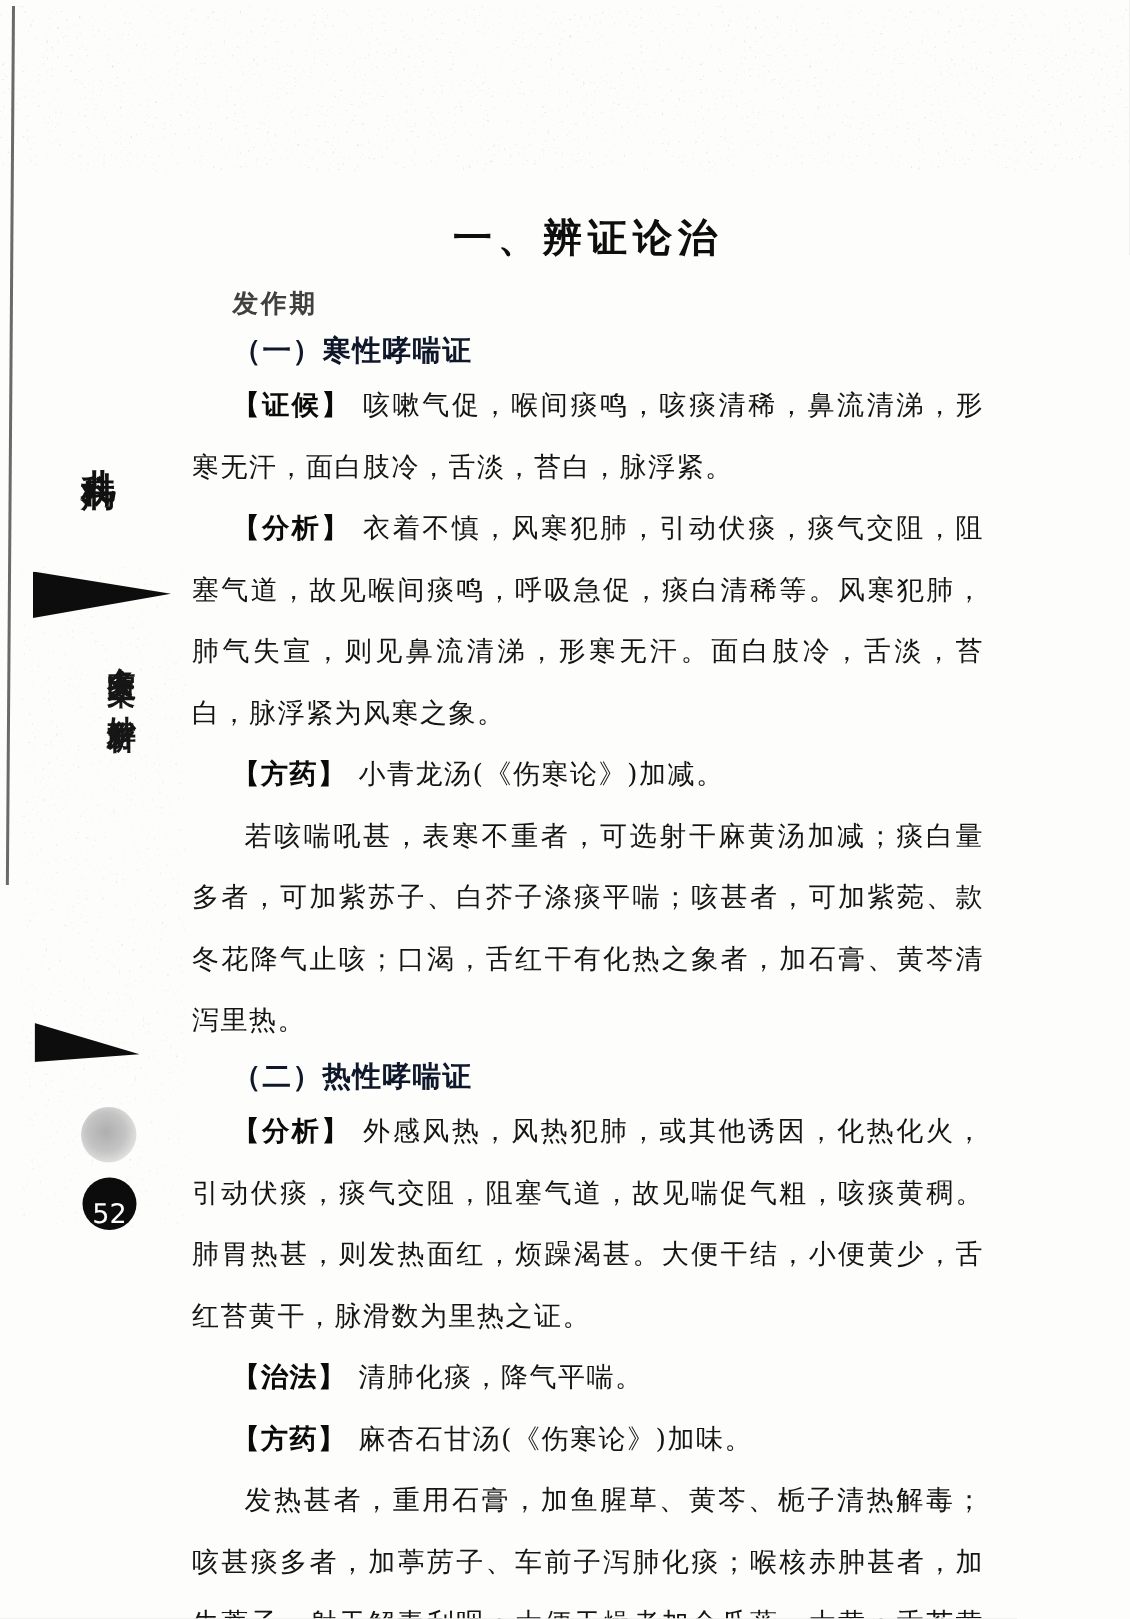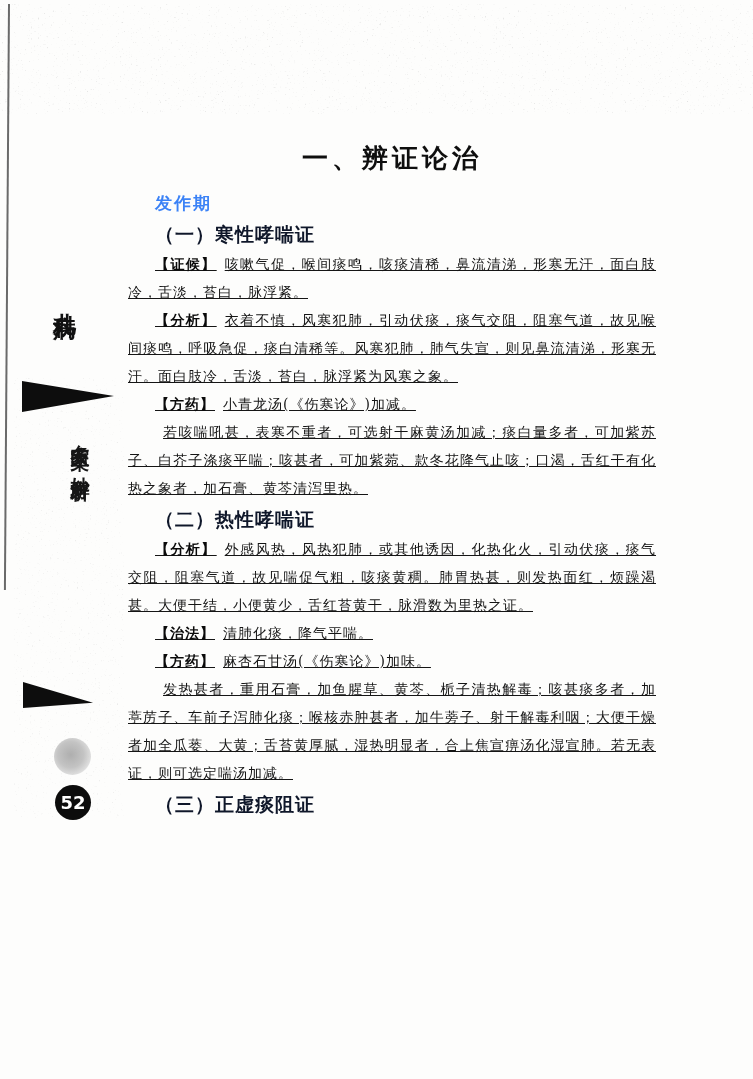--- a/index.html
+++ b/index.html
@@ -33,43 +33,43 @@
     clip-path:polygon(0 0,100% 48%,0 100%);}
   .wedge-2{left:23px;top:682px;width:70px;height:26px;
     clip-path:polygon(0 0,100% 80%,0 100%);}
   .ink-smudge{
     position:absolute;left:54px;top:738px;width:37px;height:37px;border-radius:50%;
     background:radial-gradient(circle at 45% 45%, #9b9b9b 0%, #b5b5b5 45%, #d6d6d6 70%, rgba(230,230,230,0) 78%);
     opacity:.8;
   }
   .page-number-badge{
     position:absolute;left:55px;top:785px;width:36px;height:35px;border-radius:50%;
-    background:#0c0c0c;color:#fff;display:flex;align-items:center;justify-content:center;
-    font-family:"DejaVu Sans","Liberation Sans",sans-serif;font-weight:bold;font-size:18px;
+    background:#0c0c0c;color:#fff;display:flex;align-items:flex-end;justify-content:center;
+    font-family:"DejaVu Sans","Liberation Sans",sans-serif;font-weight:normal;font-size:18px;
   }
   
   .content{position:absolute;left:128px;top:140px;width:528px;}
   .doc-title{
     text-align:center;font-family:Liberation Mono, monospace;
     font-weight:bold;font-size:26px;line-height:40px;letter-spacing:4px;
     margin:0 0 12px 0;color:#0e0e0e;
   }
   .phase-heading{
     font-family:"DejaVu Sans","Liberation Sans",sans-serif;
     font-weight:bold;font-size:17px;line-height:22px;letter-spacing:2px;
-    margin:0 0 7px 0;padding-left:27px;color:#3b82f6;
+    margin:0 0 7px 0;padding-left:27px;color:#404040;
   }
   .section-heading{
     font-family:"DejaVu Sans","Liberation Sans",sans-serif;
     font-weight:bold;font-size:19px;line-height:27px;letter-spacing:1px;
     margin:4px 0 2px 0;padding-left:27px;color:#0f172a;
   }
   .para{
-    margin:0;font-size:14px;line-height:28px;letter-spacing:1px;
-    text-align:justify;text-justify:inter-character;text-indent:27px;color:#151515;text-decoration:underline;
+    margin:0;font-size:18px;line-height:41px;letter-spacing:1px;
+    text-align:justify;text-justify:inter-character;text-indent:27px;color:#151515;
   }
   .para .label{
     font-family:"DejaVu Sans","Liberation Sans",sans-serif;
     font-weight:bold;margin-right:8px;color:#0a0a0a;
   }
 </style>
 </head>
 <body>
 
 <div class="page">

